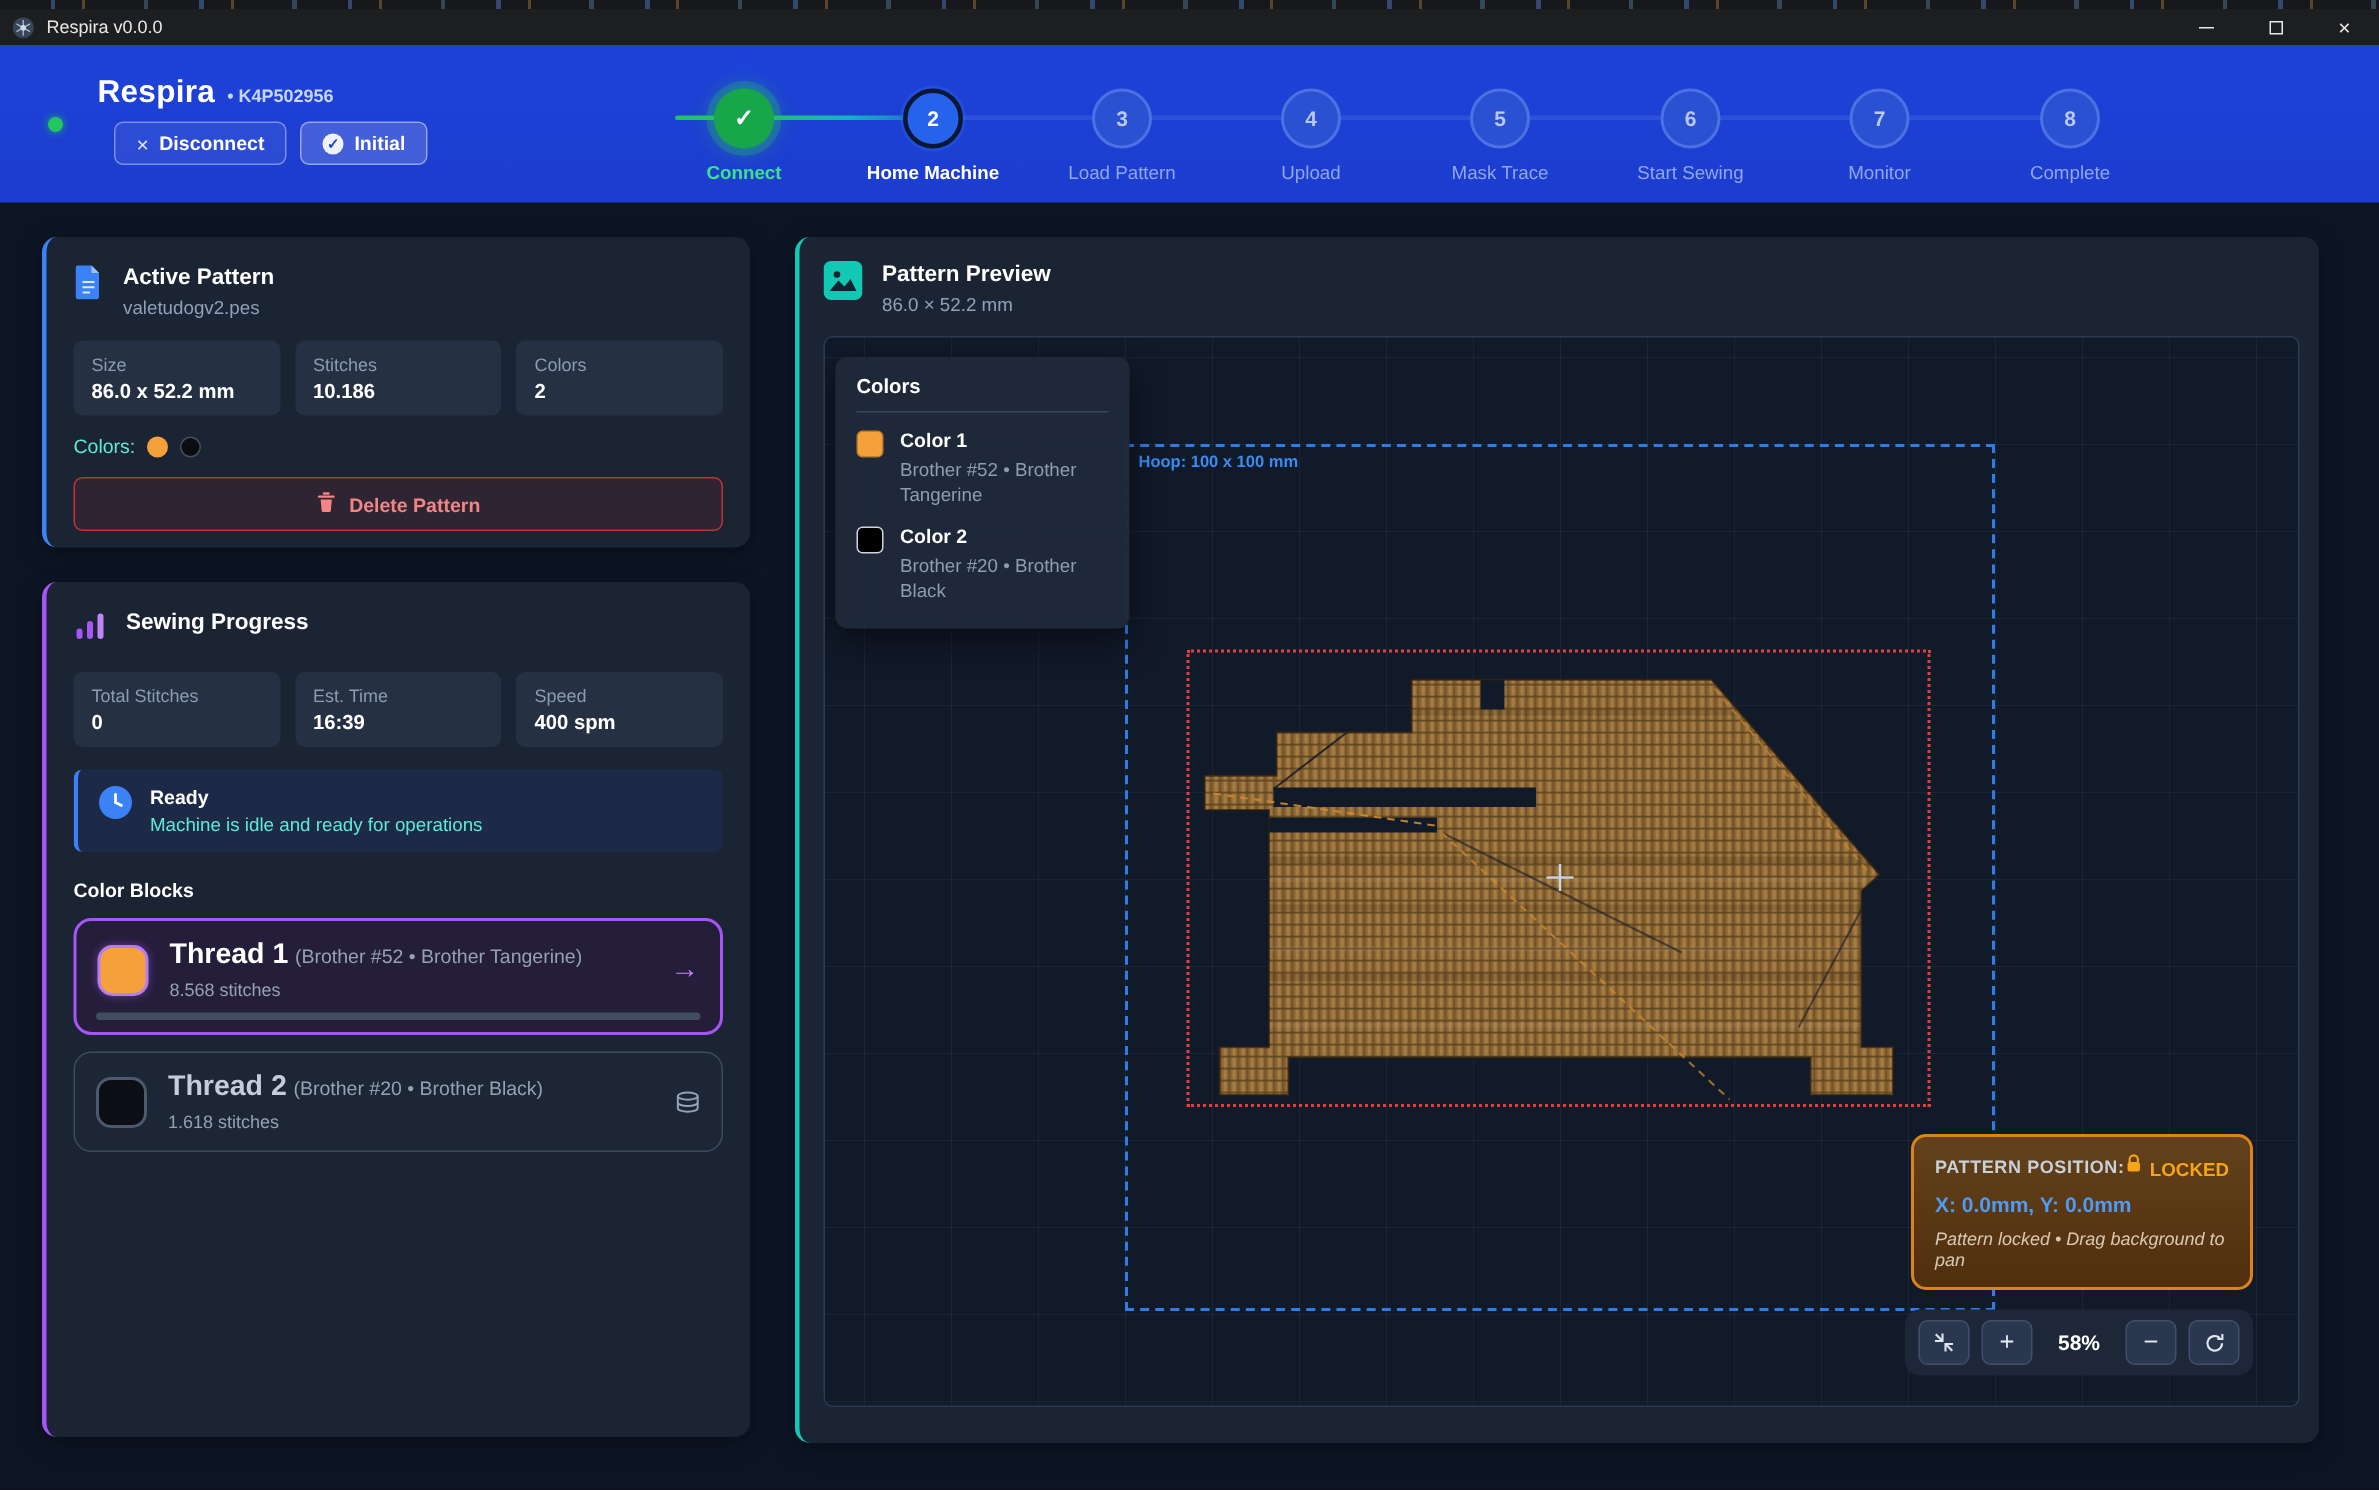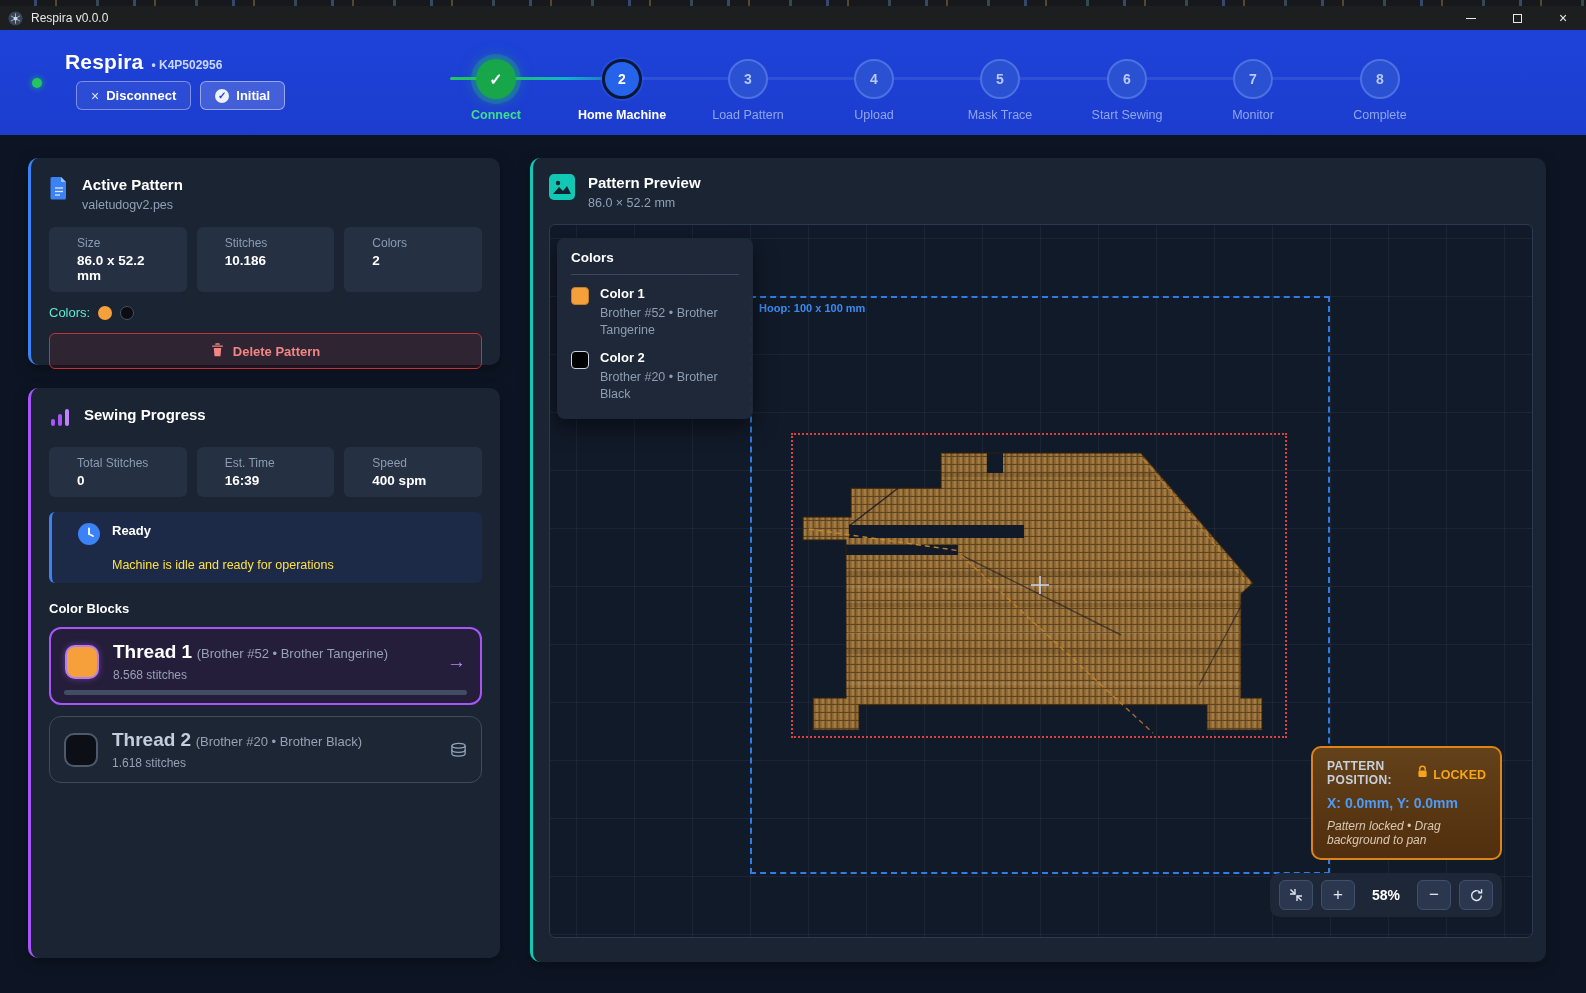--- a/index.html
+++ b/index.html
@@ -49,36 +49,36 @@
   .card { position:absolute; background:#1a2433; border-radius:10px; box-shadow:0 4px 14px rgba(0,0,0,.35); }
   .accent-blue { border-left:3px solid #3b82f6; }
   .accent-purple { border-left:3px solid #a855f7; }
   .accent-teal { border-left:3px solid #10c8b4; }
   .card-pad { padding:18px 18px; }
   .card-head { display:flex; gap:13px; align-items:flex-start; }
   .card-titles .t { color:#fff; font-size:15px; font-weight:bold; }
   .card-titles .s { color:#8fa0b8; font-size:12.5px; margin-top:5px; }
 
   .stats-row { display:flex; gap:10px; margin-top:15px; }
-  .stat-box { flex:1; background:#263043; border-radius:6px; padding:9px 28px; }
+  .stat-box { flex:1; background:#263043; border-radius:6px; padding:9px 12px; }
   .stat-box .lbl { color:#8a9bb2; font-size:12px; }
   .stat-box .val { color:#fff; font-size:13.5px; font-weight:bold; margin-top:3px; }
 
   .colors-row { display:flex; align-items:center; gap:8px; margin-top:13px; }
   .colors-row .lbl { color:#5eead4; font-size:13px; }
   .dot { width:14px; height:14px; border-radius:50%; }
   .dot.orange { background:#f6a03c; }
   .dot.black { background:#0b0d10; border:1px solid #455062; }
 
   .delete-btn { margin-top:13px; width:100%; height:36px; border-radius:6px; background:rgba(190,40,40,.13);
     border:1px solid #c23434; color:#f48585; font-size:13px; font-weight:bold; display:flex; align-items:center; justify-content:center; gap:9px; cursor:pointer; }
 
-  .ready-box { margin-top:15px; background:#1d2a47; border-left:3px solid #3b82f6; border-radius:6px; padding:11px 26px; display:flex; gap:12px; align-items:flex-start; }
+  .ready-box { margin-top:15px; background:#1d2a47; border-left:3px solid #3b82f6; border-radius:6px; padding:11px 14px; display:flex; gap:12px; align-items:flex-start; }
   .ready-box .rt { color:#fff; font-size:13px; font-weight:bold; }
-  .ready-box .rd { color:#fde047; font-size:12.5px; margin-top:20px; }
+  .ready-box .rd { color:#5eead4; font-size:12.5px; margin-top:4px; }
 
   .cb-label { color:#fff; font-size:13px; font-weight:bold; margin-top:18px; }
   .thread { margin-top:11px; border-radius:12px; padding:12px 14px; display:flex; gap:14px; align-items:center; position:relative; }
   .thread.active { background:#251e3a; border:2px solid #a855f7; padding-bottom:21px; }
   .thread.idle { background:#1d2634; border:1px solid #3e4a5e; }
   .swatch-lg { width:34px; height:34px; border-radius:10px; flex:none; }
   .swatch-lg.orange { background:#f6a03c; border:2px solid #b57ef0; box-shadow:0 0 6px rgba(168,85,247,.5); }
   .swatch-lg.black { background:#0c1016; border:2px solid #4d5a6e; }
   .thread-name { color:#fff; font-size:19px; font-weight:bold; }
   .thread.idle .thread-name { color:#c3cddb; }
@@ -102,21 +102,21 @@
   .swatch-sm.orange { background:#f6a03c; border:1px solid #c07f27; }
   .swatch-sm.black { background:#000; border:1.5px solid #cbd5e1; }
   .legend-entry .n { color:#fff; font-size:13px; font-weight:bold; }
   .legend-entry .d { color:#8e9db2; font-size:12.5px; margin-top:4px; line-height:1.35; }
 
   .hoop { position:absolute; left:200px; top:71px; width:580px; height:578px; border:2px dashed #2f7ce6; }
   .hoop-label { position:absolute; left:7px; top:4px; color:#3b8af0; font-size:11px; font-weight:bold; }
   .red-rect { position:absolute; left:241px; top:208px; width:496px; height:305px; border:2px dotted #e33e3e; }
   .pattern-svg { position:absolute; left:-2px; top:-2px; }
 
-  .pos-overlay { position:absolute; right:30px; bottom:77px; width:191px; background:linear-gradient(180deg,#63411a,#512f0e);
+  .pos-overlay { position:absolute; right:30px; bottom:77px; width:228px; background:linear-gradient(180deg,#63411a,#512f0e);
     border:2px solid #dc8418; border-radius:10px; padding:11px 14px; z-index:6; }
   .pos-row1 { display:flex; align-items:center; justify-content:space-between; }
   .pos-label { color:#c8d0da; font-size:12px; font-weight:bold; letter-spacing:.4px; }
   .pos-lock { display:flex; align-items:flex-end; gap:5px; }
   .pos-locked { color:#f6a418; font-size:12.5px; font-weight:bold; }
   .pos-coords { color:#4e9bf5; font-size:14px; font-weight:bold; margin-top:8px; }
   .pos-hint { color:#d8c9b4; font-size:12px; font-style:italic; margin-top:8px; }
 
   .zoom-toolbar { position:absolute; right:30px; bottom:20px; display:flex; align-items:center; gap:8px;
     background:#1d2738; border-radius:10px; padding:7px 9px; z-index:6; }

